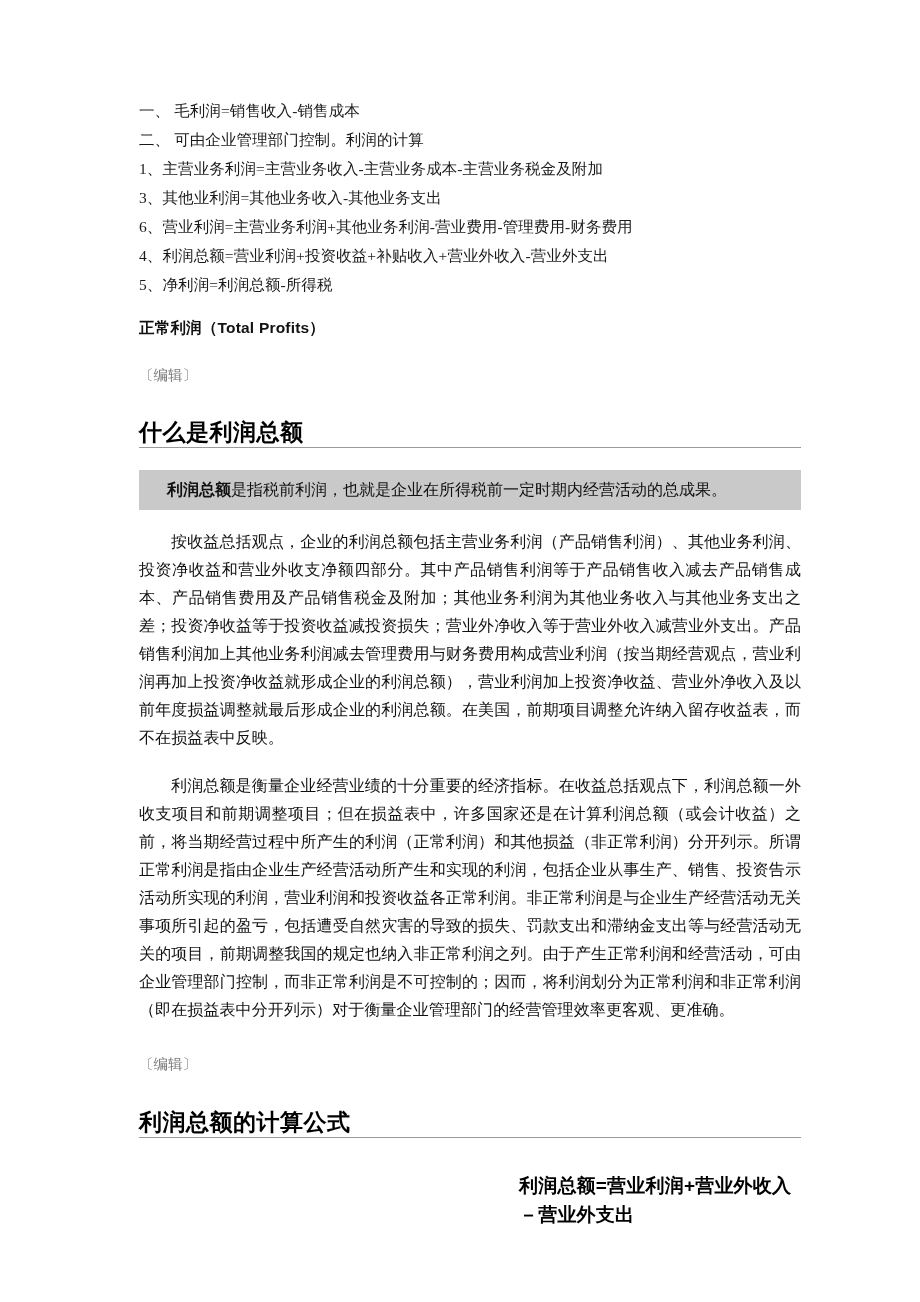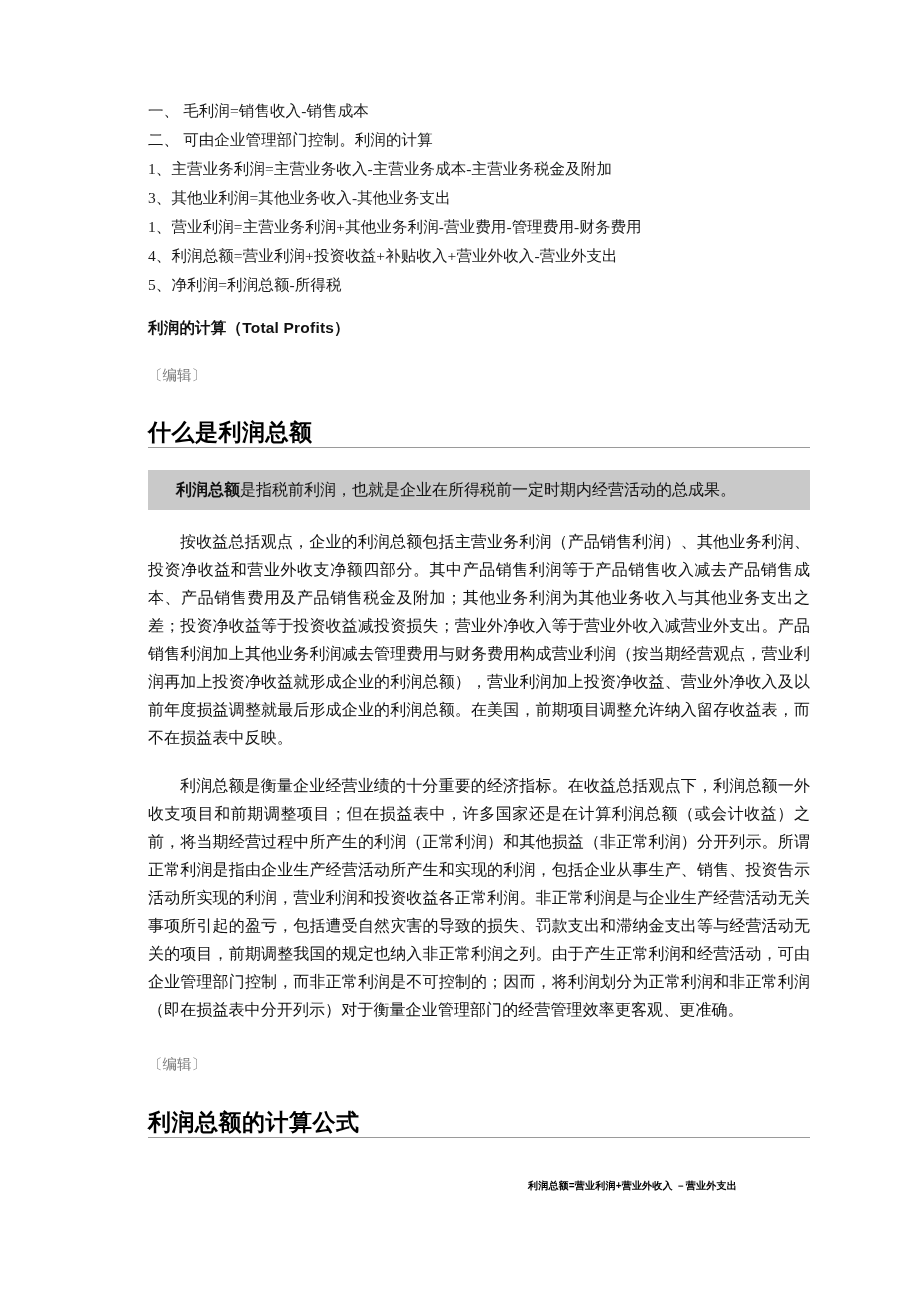--- a/index.html
+++ b/index.html
@@ -17,21 +17,21 @@
   }
   .page {
     position: relative;
     width: 920px;
     height: 1302px;
     background: #ffffff;
     box-sizing: border-box;
   }
   .content {
     position: absolute;
-    left: 148px;
+    left: 139px;
     top: 96px;
     width: 662px;
   }
 
   
   .list-block {
     margin: 0;
     padding: 0;
     list-style: none;
   }
@@ -115,45 +115,45 @@
 
   
   .formula-wrap {
     margin: 33px 0 0 0;
     display: flex;
     justify-content: flex-end;
   }
   .formula {
     width: 282px;
     font-family: "Liberation Sans", "DejaVu Sans", sans-serif;
-    font-size: 10px;
+    font-size: 19px;
     font-weight: bold;
     line-height: 29px;
     color: #000000;
     text-align: left;
     letter-spacing: 0.2px;
   }
 </style>
 </head>
 <body>
 
 <div class="page">
   <div class="content">
 
     <ul class="list-block">
       <li>一、  毛利润=销售收入-销售成本</li>
       <li>二、  可由企业管理部门控制。利润的计算</li>
       <li>1、主营业务利润=主营业务收入-主营业务成本-主营业务税金及附加</li>
       <li>3、其他业利润=其他业务收入-其他业务支出</li>
-      <li>1、营业利润=主营业务利润+其他业务利润-营业费用-管理费用-财务费用</li>
+      <li>6、营业利润=主营业务利润+其他业务利润-营业费用-管理费用-财务费用</li>
       <li>4、利润总额=营业利润+投资收益+补贴收入+营业外收入-营业外支出</li>
       <li>5、净利润=利润总额-所得税</li>
     </ul>
 
-    <p class="bold-caption">利润的计算（Total Profits）</p>
+    <p class="bold-caption">正常利润（Total Profits）</p>
 
     <p class="edit-tag">〔编辑〕</p>
 
     <h2 class="section-head">什么是利润总额</h2>
 
     <div class="definition-bar">
       <b>利润总额</b><span>是指税前利润，也就是企业在所得税前一定时期内经营活动的总成果。</span>
     </div>
 
     <p class="body-para">按收益总括观点，企业的利润总额包括主营业务利润（产品销售利润）、其他业务利润、投资净收益和营业外收支净额四部分。其中产品销售利润等于产品销售收入减去产品销售成本、产品销售费用及产品销售税金及附加；其他业务利润为其他业务收入与其他业务支出之差；投资净收益等于投资收益减投资损失；营业外净收入等于营业外收入减营业外支出。产品销售利润加上其他业务利润减去管理费用与财务费用构成营业利润（按当期经营观点，营业利润再加上投资净收益就形成企业的利润总额），营业利润加上投资净收益、营业外净收入及以前年度损益调整就最后形成企业的利润总额。在美国，前期项目调整允许纳入留存收益表，而不在损益表中反映。</p>

